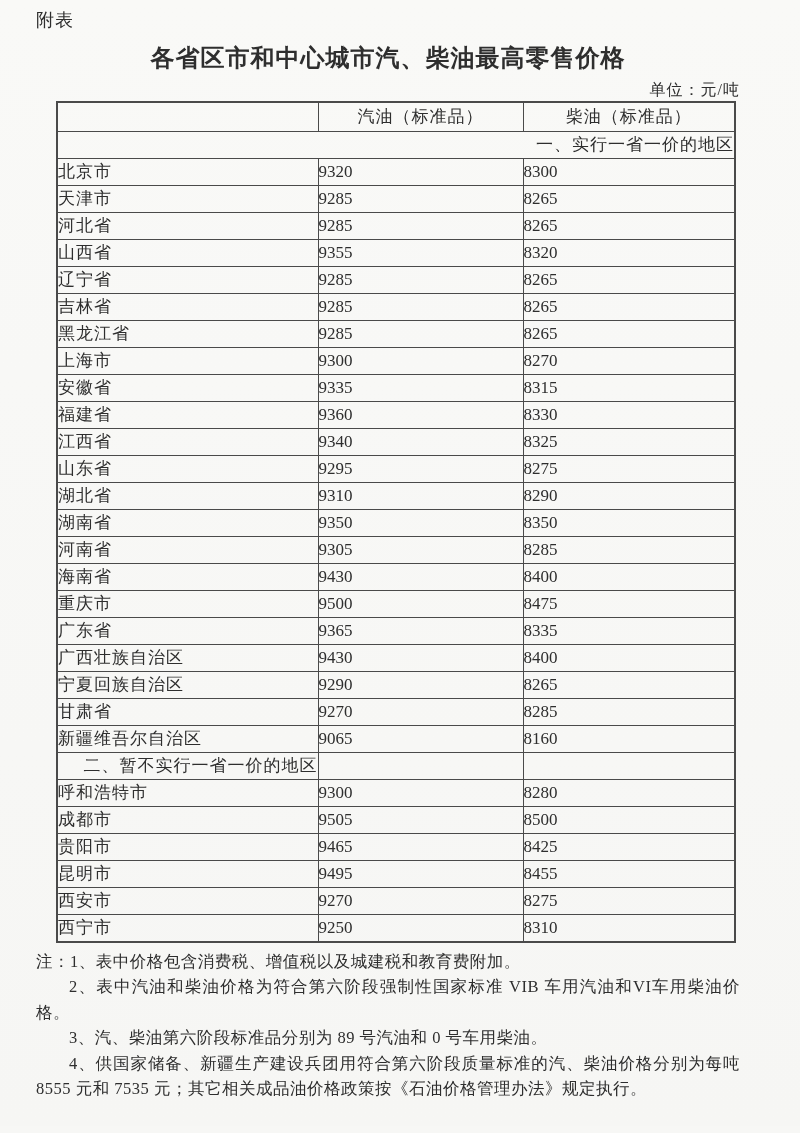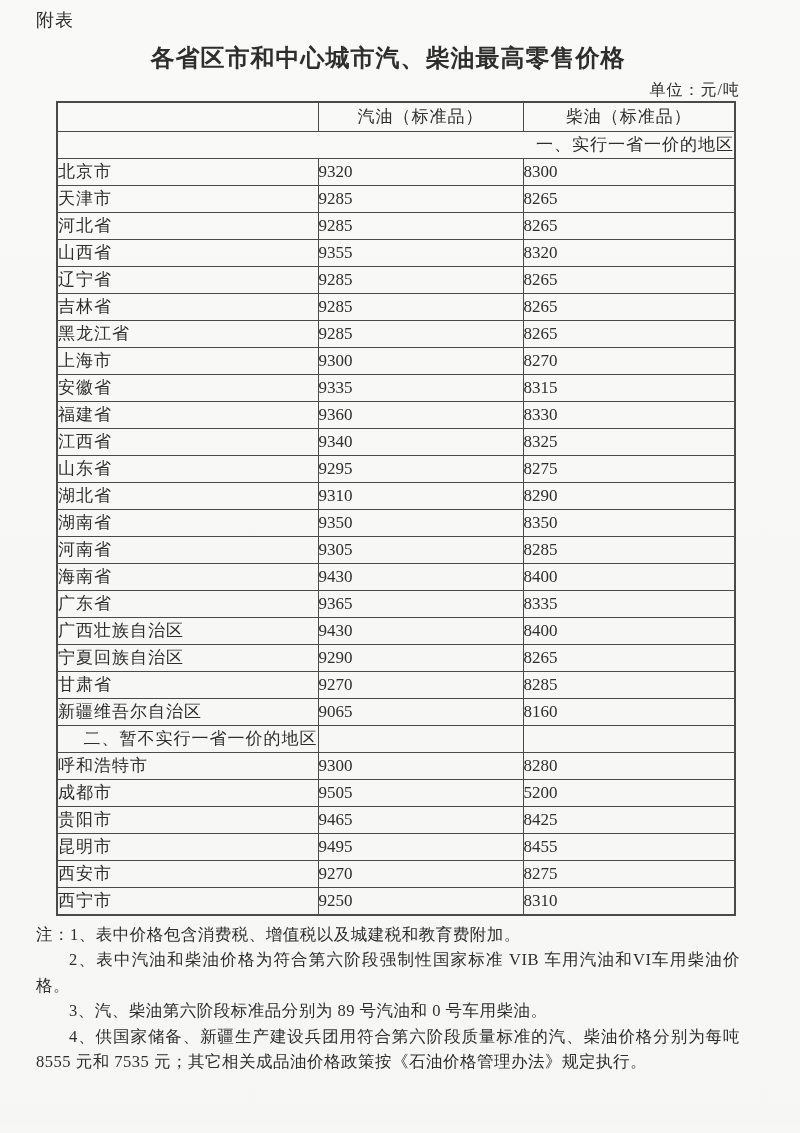--- a/index.html
+++ b/index.html
@@ -174,20 +174,25 @@
           <td class="region-cell">河南省</td>
           <td class="price-cell">9305</td>
           <td class="price-cell">8285</td>
         </tr>
         <tr>
           <td class="region-cell">海南省</td>
           <td class="price-cell">9430</td>
           <td class="price-cell">8400</td>
         </tr>
         <tr>
+          <td class="region-cell">重庆市</td>
+          <td class="price-cell">9500</td>
+          <td class="price-cell">8475</td>
+        </tr>
+        <tr>
           <td class="region-cell">广东省</td>
           <td class="price-cell">9365</td>
           <td class="price-cell">8335</td>
         </tr>
         <tr>
           <td class="region-cell">广西壮族自治区</td>
           <td class="price-cell">9430</td>
           <td class="price-cell">8400</td>
         </tr>
         <tr>
@@ -211,21 +216,21 @@
           <td>&nbsp;</td>
         </tr>
         <tr>
           <td class="region-cell">呼和浩特市</td>
           <td class="price-cell">9300</td>
           <td class="price-cell">8280</td>
         </tr>
         <tr>
           <td class="region-cell">成都市</td>
           <td class="price-cell">9505</td>
-          <td class="price-cell">5200</td>
+          <td class="price-cell">8500</td>
         </tr>
         <tr>
           <td class="region-cell">贵阳市</td>
           <td class="price-cell">9465</td>
           <td class="price-cell">8425</td>
         </tr>
         <tr>
           <td class="region-cell">昆明市</td>
           <td class="price-cell">9495</td>
           <td class="price-cell">8455</td>

